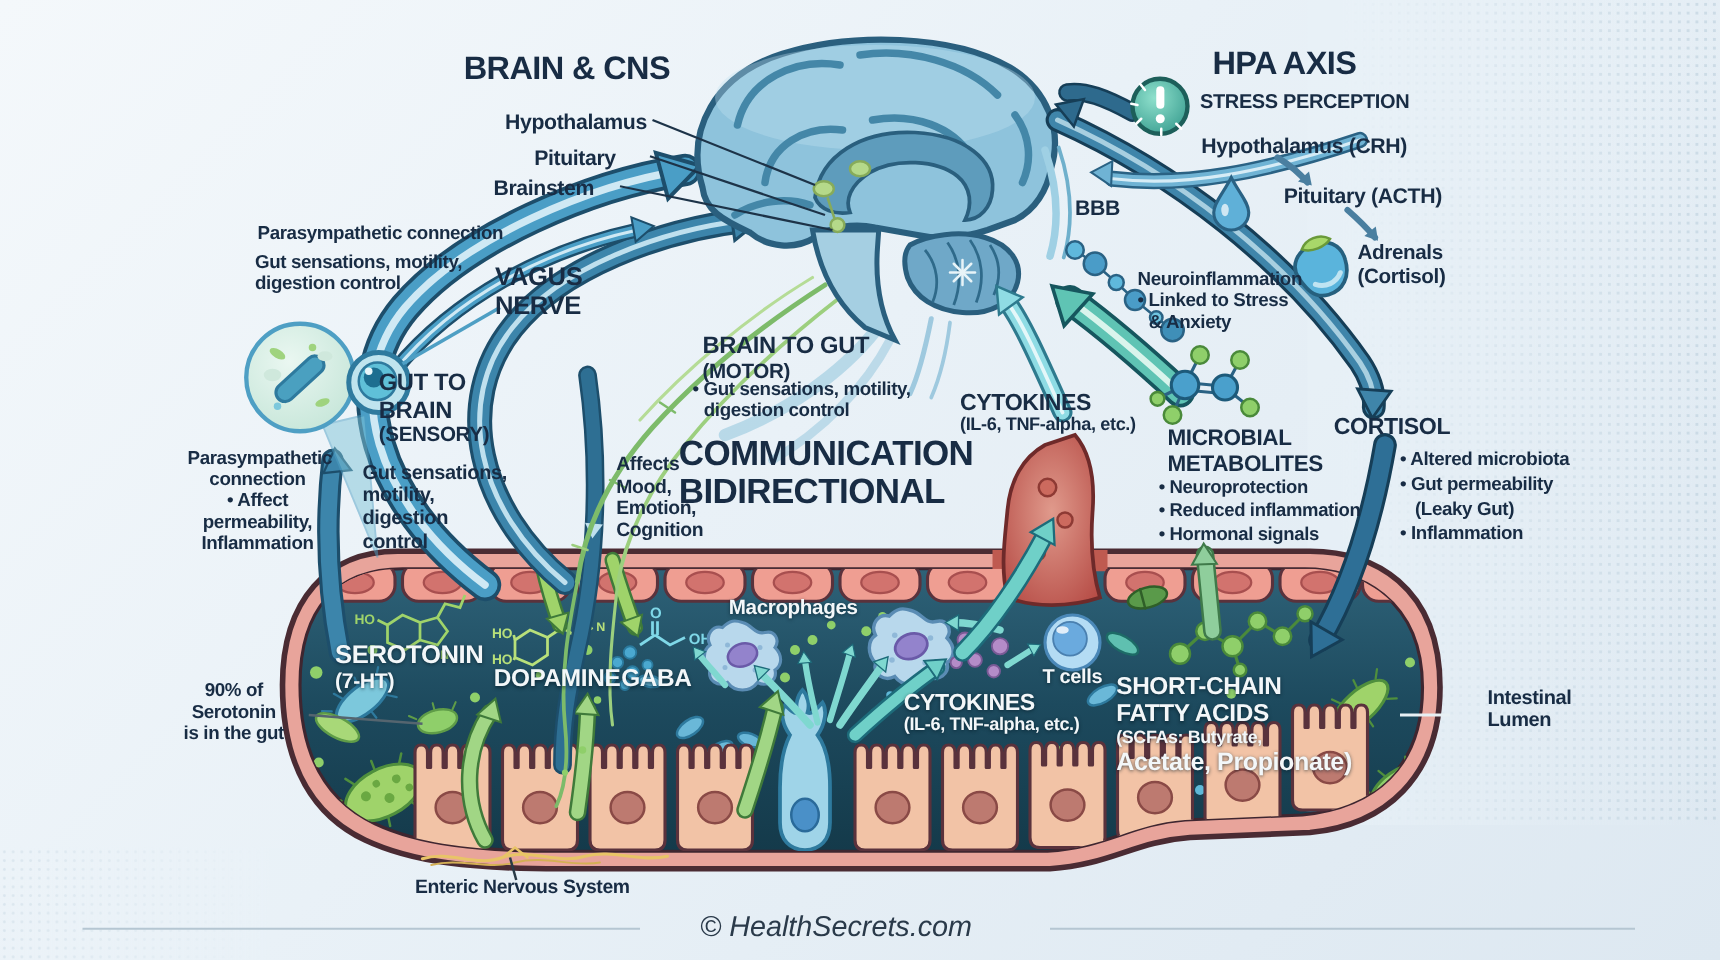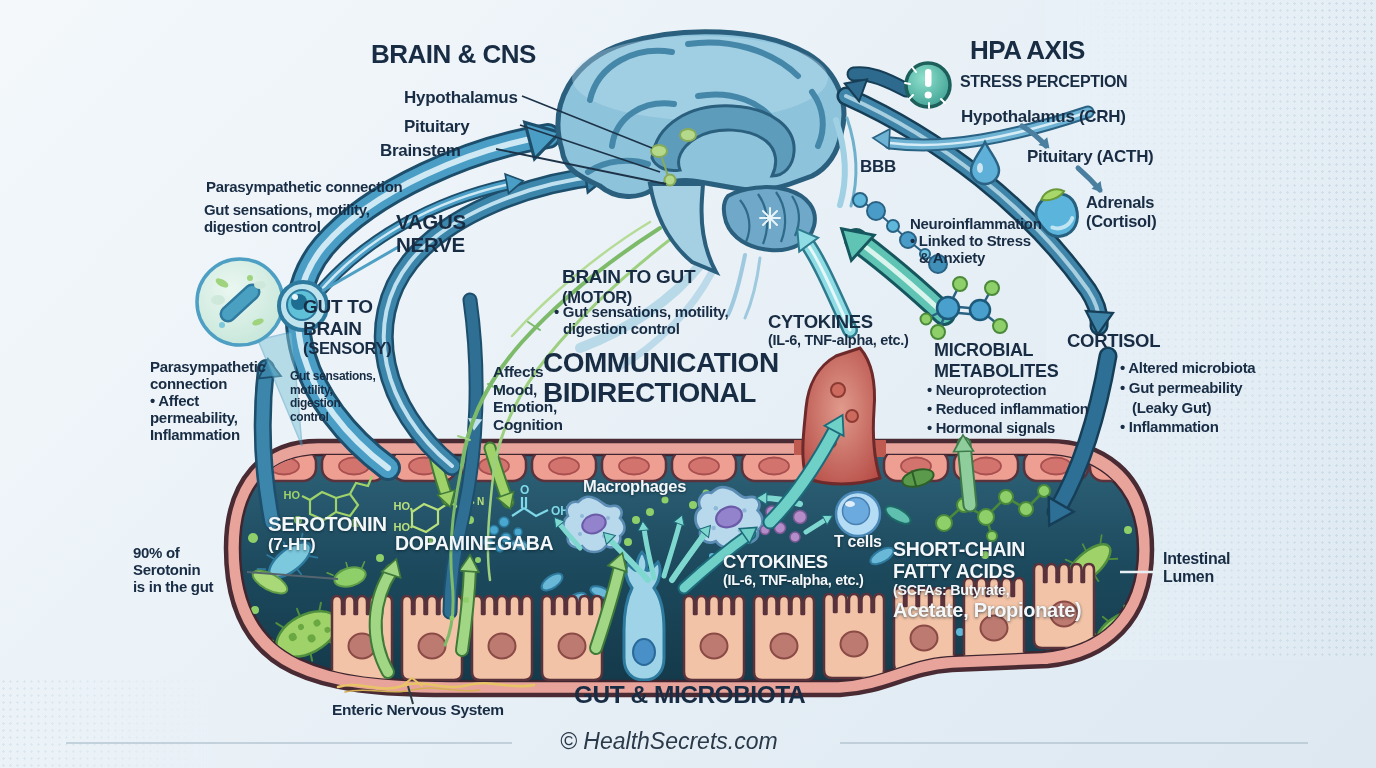--- a/index.html
+++ b/index.html
@@ -9,21 +9,21 @@
   .stage svg{position:absolute;left:0;top:0;z-index:1;}
   .halftone{position:absolute;right:0;top:0;width:330px;height:660px;z-index:0;opacity:.5;
     background-image:linear-gradient(to left,rgba(233,242,248,0) 0%,rgba(233,242,248,1) 92%),
     radial-gradient(#b3c9d7 1.1px,transparent 1.3px);background-size:100% 100%,7px 7px;}
   .halftone2{position:absolute;left:0;bottom:0;width:240px;height:90px;z-index:0;opacity:.3;
     background-image:linear-gradient(to right,rgba(233,242,248,0) 0%,rgba(233,242,248,1) 90%),
     radial-gradient(#b3c9d7 1px,transparent 1.2px);background-size:100% 100%,7px 7px;}
   .lb{position:absolute;z-index:2;color:#182c44;font-weight:bold;line-height:1.14;
     white-space:nowrap;letter-spacing:-0.3px;}
   .lb.c{text-align:left;}
-  .lb.r{text-align:left;}
+  .lb.r{text-align:center;}
   .lb.w{color:#f3f7f9;text-shadow:0 1px 3px rgba(5,25,35,.65);}
   .lb.n{font-weight:normal;font-style:italic;}
   .lb div{white-space:nowrap;}
   .ind{padding-left:12px;}
   .ind8{padding-left:9px;}
 </style>
 </head>
 <body>
 
 <div class="stage">
@@ -609,21 +609,21 @@
   <div>BRAIN</div>
   <div style="font-size:16.5px">(SENSORY)</div>
 </div>
 <div class="lb r" style="left:150px;top:358px;width:112px;font-size:15px">
   <div>Parasympathetic</div>
   <div>connection</div>
   <div>• Affect</div>
   <div>permeability,</div>
   <div>Inflammation</div>
 </div>
-<div class="lb" style="left:290px;top:370px;font-size:12px">
+<div class="lb" style="left:290px;top:370px;font-size:16px">
   <div>Gut sensations,</div>
   <div>motility,</div>
   <div>digestion</div>
   <div>control</div>
 </div>
 
 <div class="lb c" style="left:562px;top:266px;width:156px;font-size:19px">
   <div>BRAIN TO GUT</div>
   <div style="font-size:16.5px">(MOTOR)</div>
 </div>
@@ -654,21 +654,21 @@
 </div>
 <div class="lb" style="left:934px;top:340px;font-size:18px">
   <div>MICROBIAL</div>
   <div>METABOLITES</div>
 </div>
 <div class="lb" style="left:927px;top:381px;font-size:14.8px;line-height:1.28">
   <div>• Neuroprotection</div>
   <div>• Reduced inflammation</div>
   <div>• Hormonal signals</div>
 </div>
-<div class="lb" style="left:1163px;top:550px;font-size:16px">
+<div class="lb" style="left:1190px;top:550px;font-size:16px">
   <div>Intestinal</div>
   <div>Lumen</div>
 </div>
 <div class="lb r" style="left:133px;top:544px;width:108px;font-size:15px">
   <div>90% of</div>
   <div>Serotonin</div>
   <div>is in the gut</div>
 </div>
 
 <div class="lb c w" style="left:268px;top:512px;width:124px">
@@ -684,16 +684,15 @@
   <div style="font-size:14.5px">(IL-6, TNF-alpha, etc.)</div>
 </div>
 <div class="lb c w" style="left:893px;top:538px;width:184px">
   <div style="font-size:19.5px">SHORT-CHAIN</div>
   <div style="font-size:19.5px">FATTY ACIDS</div>
   <div style="font-size:14.3px">(SCFAs: Butyrate,</div>
   <div style="font-size:20px">Acetate, Propionate)</div>
 </div>
 
 <div class="lb" style="left:332px;top:701px;font-size:15.5px">Enteric Nervous System</div>
-<div class="lb c" style="left:574px;top:681px;width:242px;font-size:24.5px;letter-spacing:-0.5px">GUT &amp; MICROBIOTA</div>
 <div class="lb n" style="left:560px;top:728px;font-size:23px;color:#2a3a4a;letter-spacing:0">© HealthSecrets.com</div>
 
 </div>
 
 </body></html>

